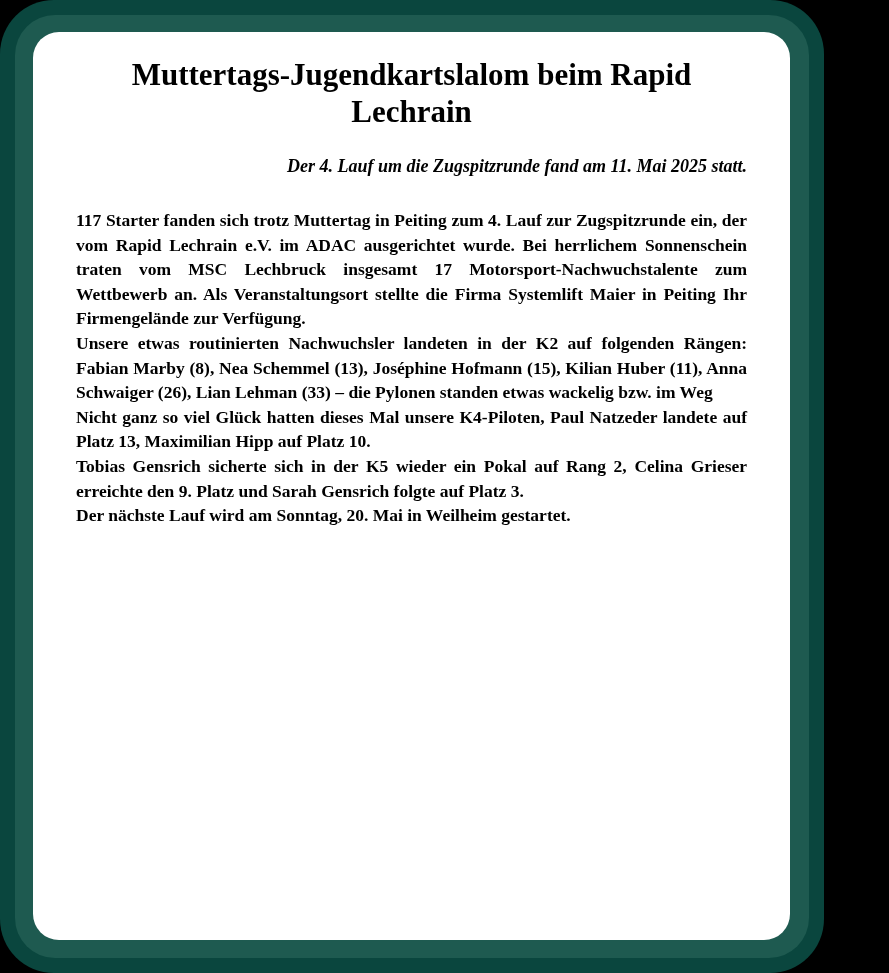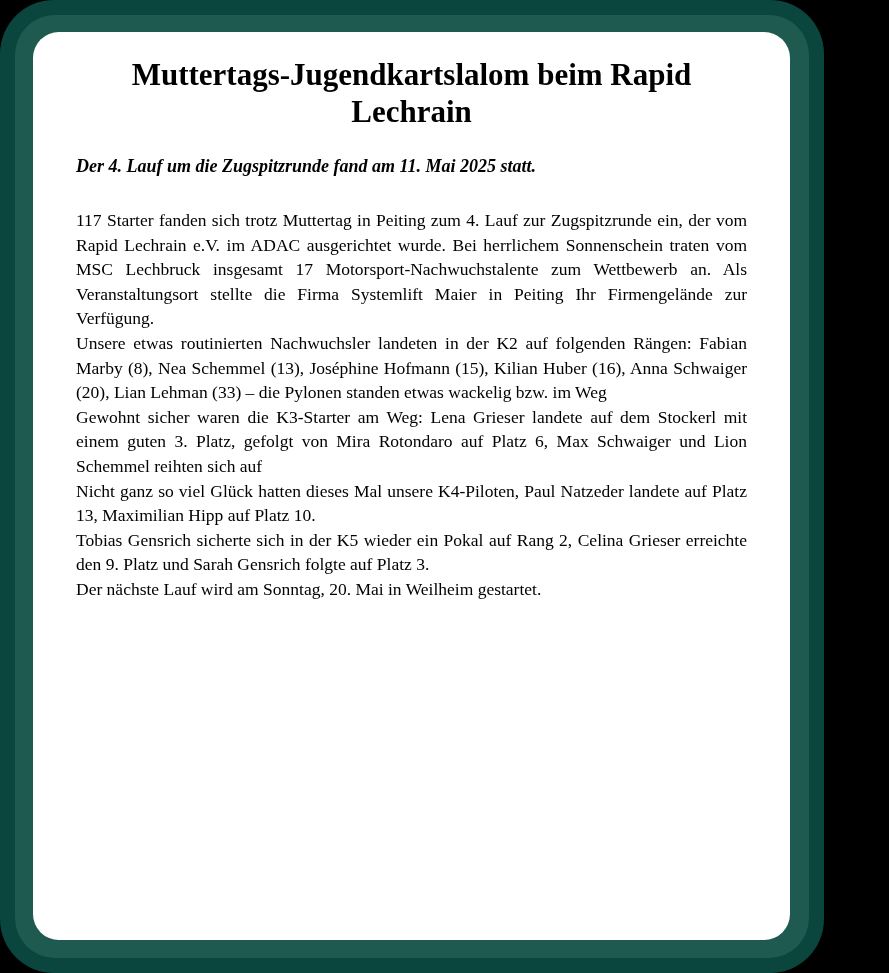--- a/index.html
+++ b/index.html
@@ -41,41 +41,41 @@
     line-height:37px;
     font-weight:bold;
     text-align:center;
     margin:0 0 24px 0;
   }
   .subtitle{
     font-size:18px;
     line-height:24px;
     font-weight:bold;
     font-style:italic;
-    text-align:left;
+    text-align:right;
     margin:0 0 30px 0;
   }
   .body-text p{
     font-size:17.5px;
     line-height:24.6px;
     text-align:justify;
     margin:0;
+    font-weight:bold;
   }
 </style>
 </head>
 <body>
 
 <div class="stage">
   <div class="frame-outer"></div>
   <div class="frame-ring"></div>
   <div class="card">
     <h1 class="title">Muttertags-Jugendkartslalom beim Rapid Lechrain</h1>
     <p class="subtitle">Der 4. Lauf um die Zugspitzrunde fand am 11. Mai 2025 statt.</p>
     <div class="body-text">
       <p>117 Starter fanden sich trotz Muttertag in Peiting zum 4. Lauf zur Zugspitzrunde ein, der vom Rapid Lechrain e.V. im ADAC ausgerichtet wurde. Bei herrlichem Sonnenschein traten vom MSC Lechbruck insgesamt 17 Motorsport-Nachwuchstalente zum Wettbewerb an. Als Veranstaltungsort stellte die Firma Systemlift Maier in Peiting Ihr Firmengelände zur Verfügung.</p>
-      <p>Unsere etwas routinierten Nachwuchsler landeten in der K2 auf folgenden Rängen: Fabian Marby (8), Nea Schemmel (13), Joséphine Hofmann (15), Kilian Huber (16), Anna Schwaiger (20), Lian Lehman (33) – die Pylonen standen etwas wackelig bzw. im Weg</p>
-      <p>Gewohnt sicher waren die K3-Starter am Weg: Lena Grieser landete auf dem Stockerl mit einem guten 3. Platz, gefolgt von Mira Rotondaro auf Platz 6, Max Schwaiger und Lion Schemmel reihten sich auf</p>
+      <p>Unsere etwas routinierten Nachwuchsler landeten in der K2 auf folgenden Rängen: Fabian Marby (8), Nea Schemmel (13), Joséphine Hofmann (15), Kilian Huber (11), Anna Schwaiger (26), Lian Lehman (33) – die Pylonen standen etwas wackelig bzw. im Weg</p>
       <p>Nicht ganz so viel Glück hatten dieses Mal unsere K4-Piloten, Paul Natzeder landete auf Platz 13, Maximilian Hipp auf Platz 10.</p>
       <p>Tobias Gensrich sicherte sich in der K5 wieder ein Pokal auf Rang 2, Celina Grieser erreichte den 9. Platz und Sarah Gensrich folgte auf Platz 3.</p>
       <p>Der nächste Lauf wird am Sonntag, 20. Mai in Weilheim gestartet.</p>
     </div>
   </div>
 </div>
 
 </body></html>

